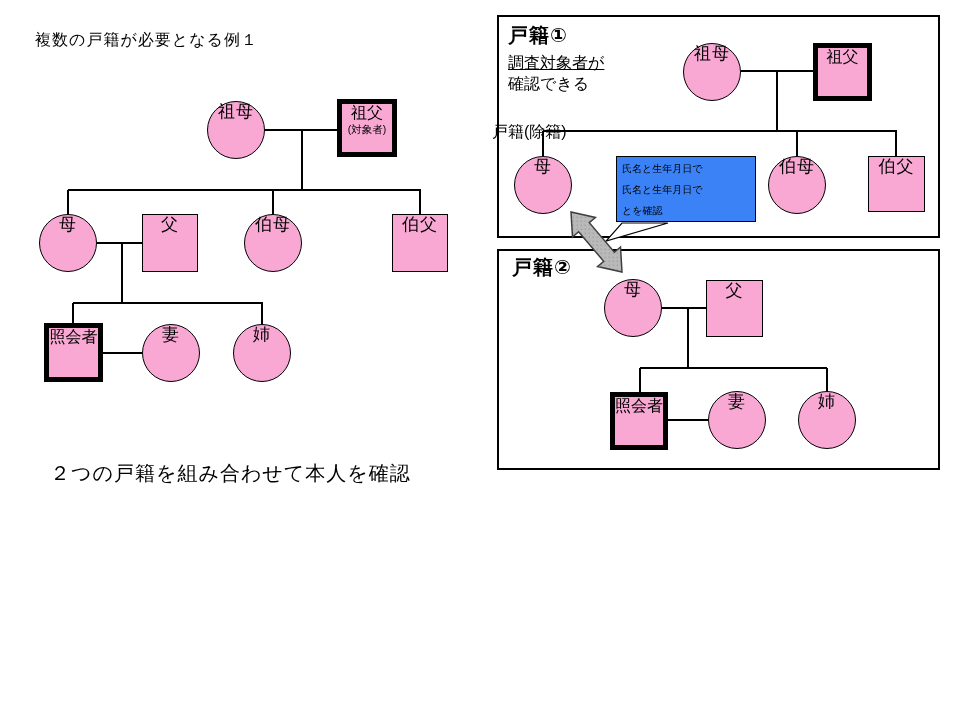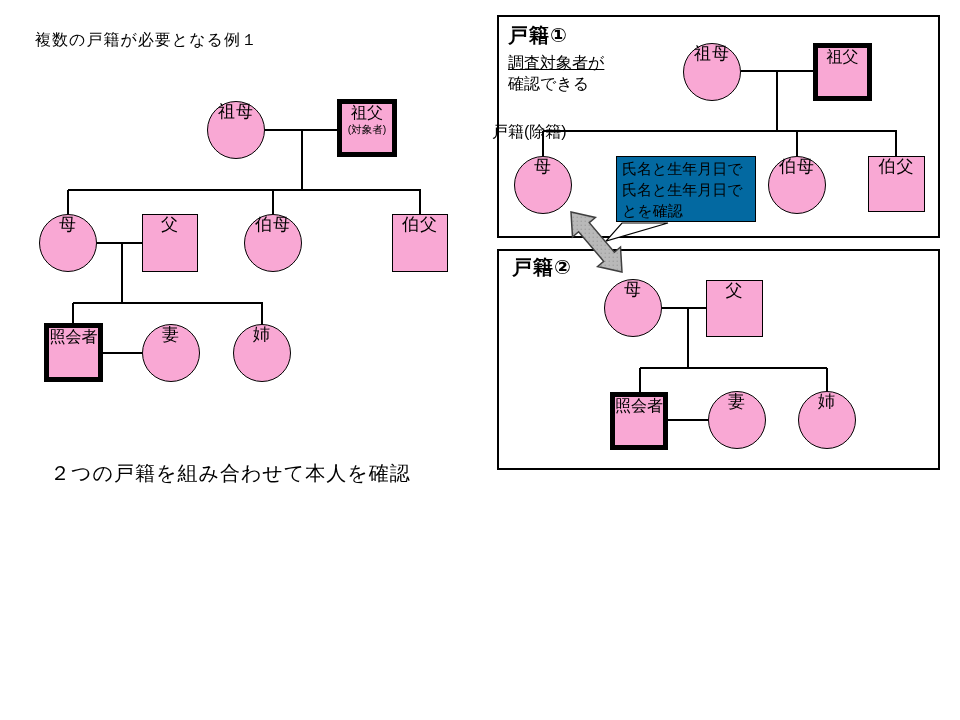--- a/index.html
+++ b/index.html
@@ -20,22 +20,22 @@
     align-items:center; justify-content:flex-start; text-align:center;
     font-size:17px; line-height:1.15; letter-spacing:1px; white-space:nowrap;
   }
   .circle-node { border-radius:50%; }
   .bold-node { border-width:5px; font-size:16px; letter-spacing:0; }
   .sub-label { font-size:10.5px; letter-spacing:0; margin-top:1px; }
   .hline, .vline { position:absolute; background:#000; }
   .hline { height:1.5px; }
   .vline { width:1.5px; }
   .callout {
-    position:absolute; box-sizing:border-box; border:1.5px solid #000; background:#0369a1;
-    font-size:15px; line-height:21px; padding:1px 5px; white-space:nowrap;
+    position:absolute; box-sizing:border-box; border:1.5px solid #000; background:#3b82f6;
+    font-size:10px; line-height:21px; padding:1px 5px; white-space:nowrap;
   }
   .svg-overlay { position:absolute; left:0; top:0; pointer-events:none; }
 </style>
 </head>
 <body>
 
 <div class="canvas">
 
   <div class="slide-title" style="left:35px; top:30px;">複数の戸籍が必要となる例１</div>
 

